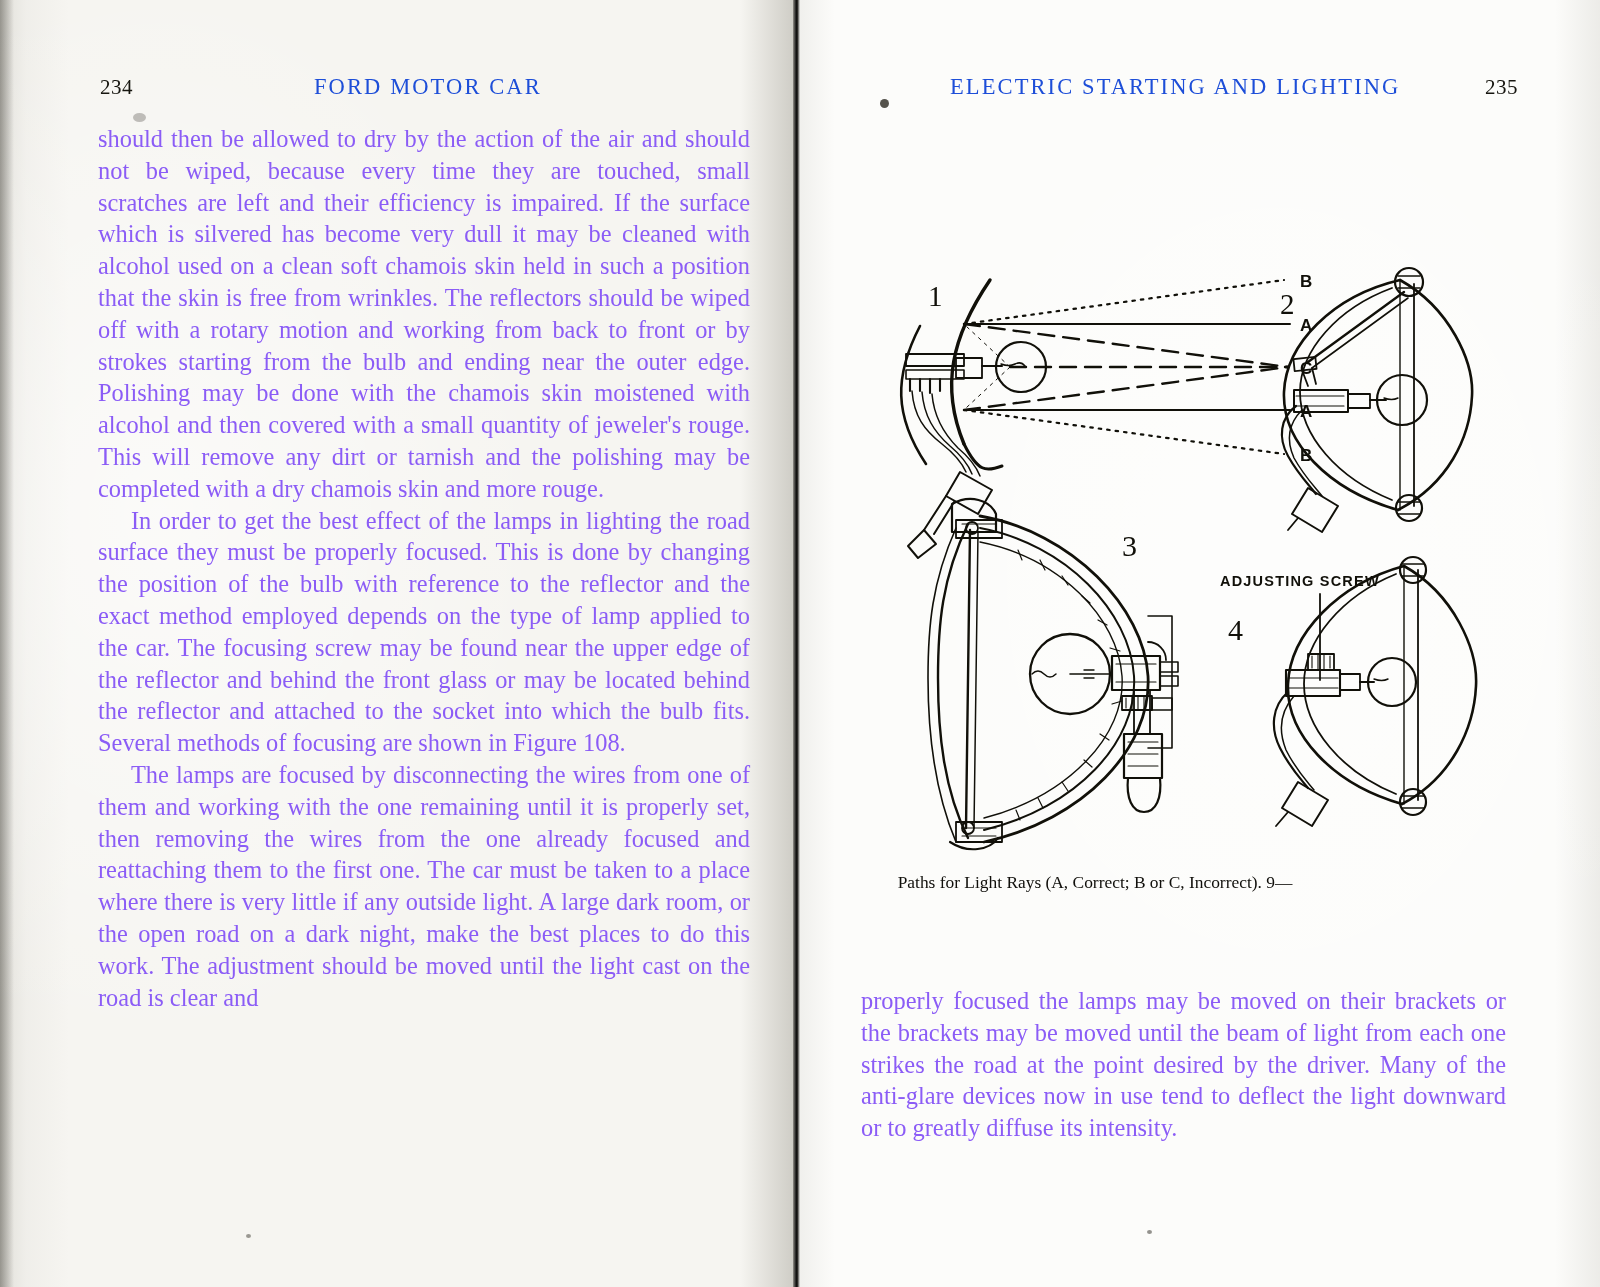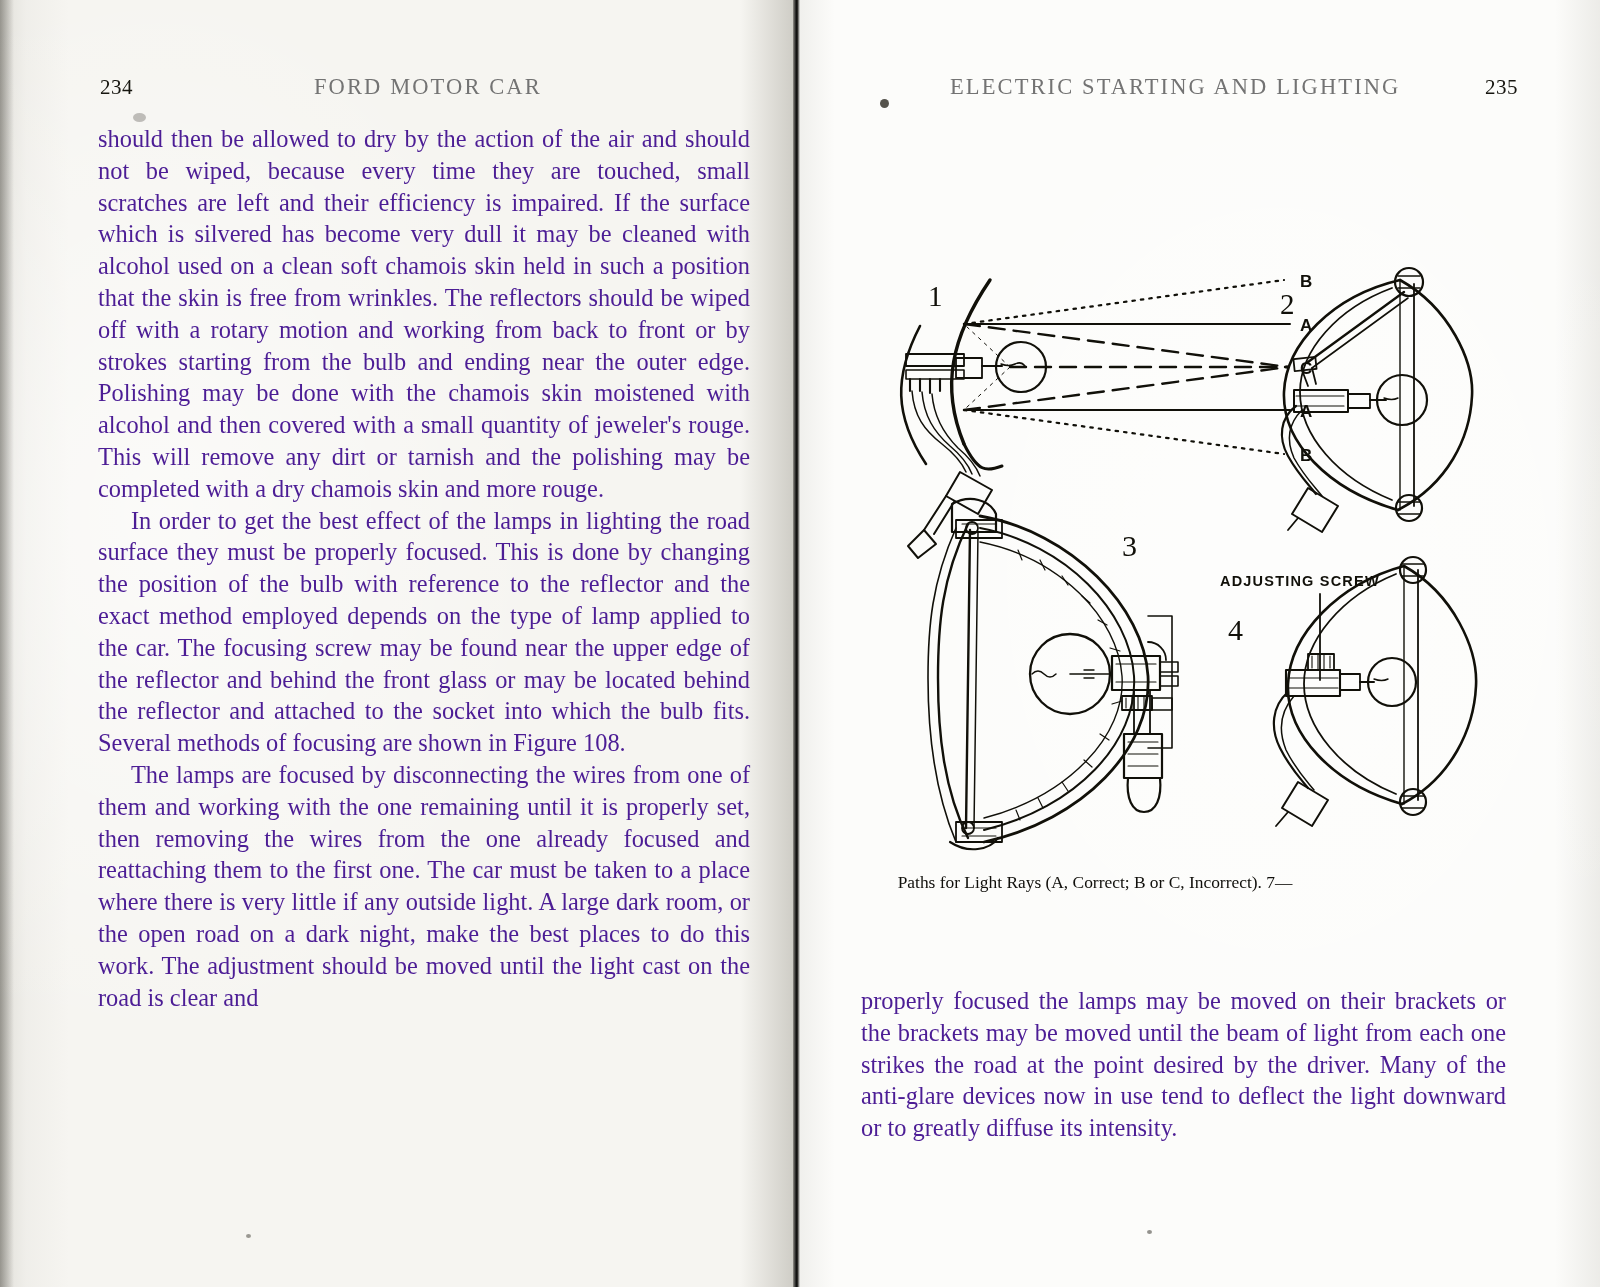--- a/index.html
+++ b/index.html
@@ -40,32 +40,32 @@
     background:linear-gradient(90deg,rgba(60,58,50,.45),rgba(0,0,0,0));
   }
   .folio{
     position:absolute;top:75px;
     font-size:21px;letter-spacing:.5px;color:#16150f;
   }
   .folio-left{left:100px;}
   .folio-right{right:82px;}
   .runtitle{
     position:absolute;top:74px;
-    font-size:22.5px;letter-spacing:2.1px;color:#737373;
+    font-size:22.5px;letter-spacing:2.1px;color:#1d4ed8;
     white-space:nowrap;
   }
   .runtitle-left{left:314px;}
   .runtitle-right{left:950px;}
 
   
   .col{
     position:absolute;
     font-size:24.4px;
     line-height:31.8px;
-    color:#4c1d95;
+    color:#8b5cf6;
     text-align:justify;
     text-justify:inter-word;
     -webkit-hyphens:none;hyphens:none;
   }
   .col p{margin:0;}
   .col p.indent{text-indent:1.35em;}
   .col-left{left:98px;top:123px;width:652px;}
   .col-right-top{left:843px;top:123px;width:655px;}
   .col-right-bottom{left:861px;top:985px;width:645px;}
 
@@ -269,21 +269,21 @@
 
           <path d="M30 134 C 14 148, 12 170, 22 190 C 32 210, 42 220, 50 230" stroke-width="2.2"></path>
           <path d="M36 138 C 22 154, 20 172, 28 192 C 38 212, 48 222, 56 232" stroke-width="1.5"></path>
           <path d="M40 224 l30 18 l-16 26 l-30 -18 z" stroke-width="2"></path>
           <path d="M30 254 l-12 14" stroke-width="1.8"></path>
         </g>
       </svg>
     </div>
 
     <div class="caption" style="left:-30px;">
-      <div>Paths for Light Rays (A, Correct; B or C, Incorrect).  7—</div>
+      <div>Paths for Light Rays (A, Correct; B or C, Incorrect).  9—</div>
     </div>
 
     <div class="col col-right-bottom" style="left:66px;">
       <p>properly focused the lamps may be moved on their brackets or the brackets may be moved until the beam of light from each one strikes the road at the point desired by the driver.  Many of the anti-glare devices now in use tend to deflect the light downward or to greatly diffuse its intensity.</p>
     </div>
 
     <div class="speck" style="left:352px;top:1230px;width:5px;height:4px;opacity:.5;"></div>
   </div>
 
   <div class="gutter"></div>

